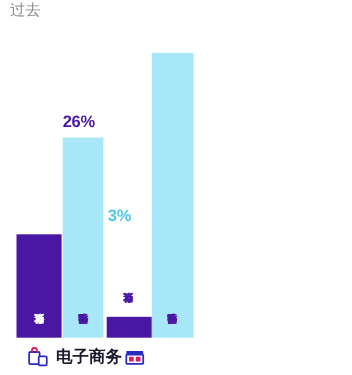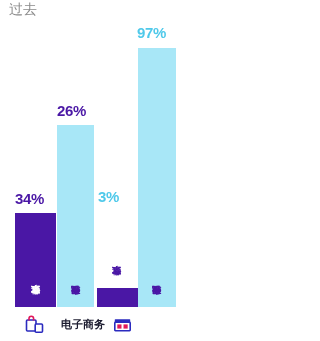--- a/index.html
+++ b/index.html
@@ -50,57 +50,55 @@
   }
   .val.purple{color:#4a17a5;}
   .val.cyan{color:#4fc9ea;}
 
   
   .legend{
     position:absolute;left:0;top:311px;width:190px;height:30px;
   }
   .lg-item{position:absolute;display:flex;align-items:center;}
   .lg-label{
-    font-size:11px;font-weight:bold;color:#1a1a2e;
-    margin-left:17px;letter-spacing:0px;
+    font-size:15px;font-weight:bold;color:#1a1a2e;
+    margin-left:7px;letter-spacing:0px;
   }
   .lg-ico{width:19px;height:19px;position:relative;flex:0 0 auto;}
 
   .watermark{
     position:absolute;left:2px;top:328px;
     font-size:6px;color:#cfcfd6;letter-spacing:0.3px;
     font-family:"Liberation Sans",sans-serif;
   }
 </style>
 </head>
 <body>
 
 <div id="root">
 
   <div class="hdr">
     <div class="hdr-era">过去</div>
   </div>
 
   <div class="plot">
 
-    <div class="val purple" style="left:15px;top:190px;">34%</div>
     <div class="bar purple" style="left:15px;width:41px;height:94px;">
       <span class="vtext white">数字支付</span>
     </div>
 
     <div class="val purple" style="left:57px;top:102px;">26%</div>
     <div class="bar cyan" style="left:57px;width:37px;height:182px;">
       <span class="vtext purple">现金和银行卡</span>
     </div>
 
     <div class="val cyan" style="left:98px;top:188px;">3%</div>
     <div class="bar purple" style="left:97px;width:41px;height:19px;"></div>
     <span class="vtext purple" style="position:absolute;left:117px;bottom:24px;transform:translateX(-50%) rotate(180deg);">数字支付</span>
 
-    <div class="val cyan" style="left:137px;top:24px;">97%</div>
     <div class="bar cyan" style="left:138px;width:38px;height:259px;">
       <span class="vtext purple">现金和银行卡</span>
     </div>
   </div>
 
   <div class="legend">
 
     <div class="lg-item" style="left:25px;top:4px;">
       <span class="lg-ico">
         <svg width="19" height="19" viewBox="0 0 19 19">

